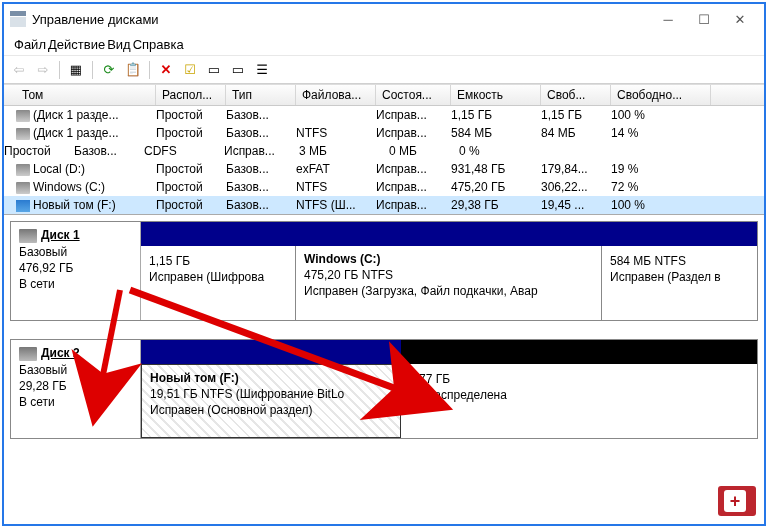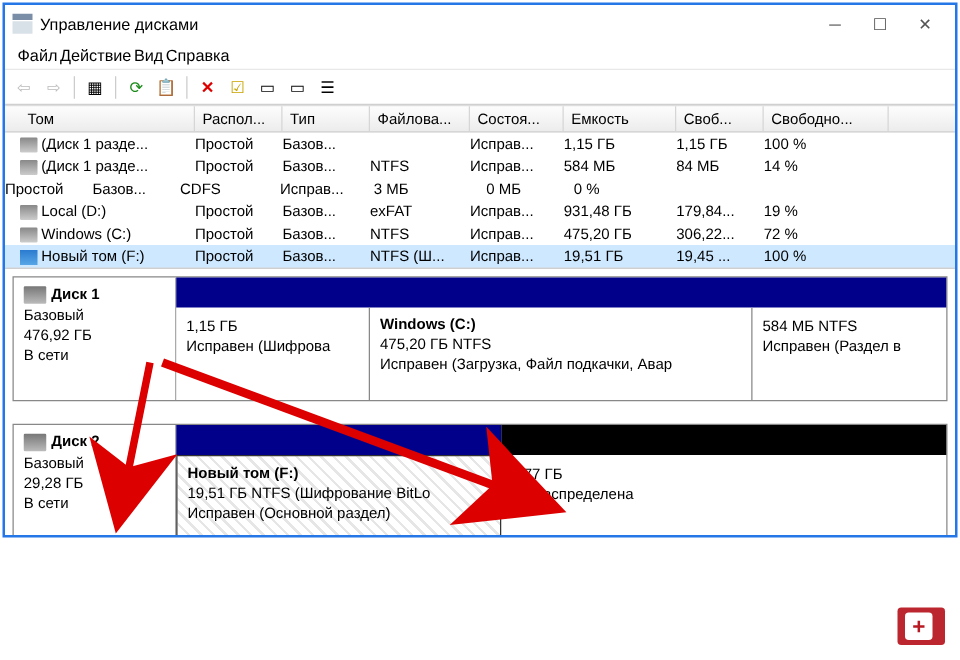--- a/index.html
+++ b/index.html
@@ -1,17 +1,17 @@
 <!DOCTYPE html>
 <html><head>
 <meta charset="utf-8">
 <style>
   * { box-sizing: border-box; margin: 0; padding: 0; }
   body { font-family: "Segoe UI", Tahoma, sans-serif; font-size: 12px; background: #fff; width: 768px; height: 528px; overflow: hidden; position: relative; }
-  .window { border: 2px solid #2577e8; width: 764px; height: 428px; margin: 2px; display: flex; flex-direction: column; background:#fff; }
+  .window { border: 2px solid #2577e8; width: 764px; height: 524px; margin: 2px; display: flex; flex-direction: column; background:#fff; }
   .titlebar { height: 30px; display: flex; align-items: center; padding: 0 6px; }
   .titlebar .title { flex: 1; font-size: 13px; display:flex; align-items:center; gap:6px;}
   .title-icon{width:16px;height:16px;display:flex;flex-direction:column;}
   .title-icon .t{height:5px;background:#7a8fa7;margin-bottom:1px;}
   .title-icon .b{flex:1;background:#d9e1e8;}
   .winbtn { width: 36px; height: 30px; display: flex; align-items: center; justify-content: center; font-size: 13px; color:#555;}
   .menubar { height: 22px; display: flex; align-items: center; gap: 2px; padding: 0 10px; font-size: 13px; border-bottom:1px solid #e8e8e8;}
   .toolbar { height: 28px; display: flex; align-items: center; gap: 2px; padding: 0 4px; border-bottom:1px solid #d0d0d0;}
   .tbtn { width: 22px; height: 22px; display: flex; align-items: center; justify-content: center; font-size:13px;}
   .sep { width: 1px; height: 18px; background: #ccc; margin: 0 3px;}
@@ -22,21 +22,21 @@
   .vl-row.selected { background: #cde8ff; }
   .vl-row .col { padding: 1px 0; white-space: nowrap; overflow:hidden;}
   .c0{width:140px;margin-left:12px;} .c1{width:70px;} .c2{width:70px;} .c3{width:80px;} .c4{width:75px;} .c5{width:90px;} .c6{width:70px;} .c7{width:100px;}
   .vicon{display:inline-block;width:14px;height:12px;margin-right:3px;vertical-align:middle;}
   .vicon.hdd{background:linear-gradient(#888,#ccc);border-radius:1px;}
   .vicon.cd{border-radius:50%;background:radial-gradient(circle,#fff 20%,#ccc 60%,#999 100%);}
   .vicon.sel{background:linear-gradient(#2a7bd0,#58a6e6);}
   .disk-pane { flex:1; overflow:hidden; background:#fff; padding-top:2px;}
   .disk-row { display: flex; border:1px solid #888; margin:4px 6px 18px 6px; min-height:100px; background:#fff;}
   .disk-info { width: 130px; border-right:1px solid #aaa; padding:6px 8px; display:flex; flex-direction:column; gap:2px; font-size:12px;}
-  .disk-info .dname{font-weight:bold;}
+  .disk-info .dname{font-weight:bold;text-decoration:underline;}
   .disk-info .dicon{display:inline-block;width:18px;height:14px;background:linear-gradient(#777,#bbb);margin-right:4px;vertical-align:middle;border-radius:1px;}
   .disk-parts{flex:1;display:flex;flex-direction:column;}
   .disk-header{height:24px;background:#00008b;}
   .disk-header.black{background:#000;}
   .disk-boxes{flex:1;display:flex;}
   .part{border-right:1px solid #888;padding:6px 8px;font-size:12px;display:flex;flex-direction:column;gap:2px;overflow:hidden;}
   .part .pn{font-weight:bold;}
   .part.hatched{background:repeating-linear-gradient(45deg,#fff 0,#fff 5px,#e6e6e6 5px,#e6e6e6 7px);border:1px solid #333;}
   .disk-hdr-row{display:flex;height:24px;}
   .watermark{position:absolute;right:12px;bottom:12px;display:flex;align-items:center;gap:6px;color:#fff;background:rgba(184,26,35,0.95);padding:4px 10px 4px 6px;border-radius:3px;font-size:12px;font-weight:bold;}
@@ -145,21 +145,21 @@
           <div class="col c5">475,20 ГБ</div>
           <div class="col c6">306,22...</div>
           <div class="col c7">72 %</div>
         </div>
         <div class="vl-row selected">
           <div class="col c0"><span class="vicon sel"></span>Новый том (F:)</div>
           <div class="col c1">Простой</div>
           <div class="col c2">Базов...</div>
           <div class="col c3">NTFS (Ш...</div>
           <div class="col c4">Исправ...</div>
-          <div class="col c5">19,51 ГБ</div>
+          <div class="col c5">29,38 ГБ</div>
           <div class="col c6">19,45 ...</div>
           <div class="col c7">100 %</div>
         </div>
       </div>
   </div>
 
   <div class="disk-pane">
 
     <div class="disk-row">
       <div class="disk-info">

